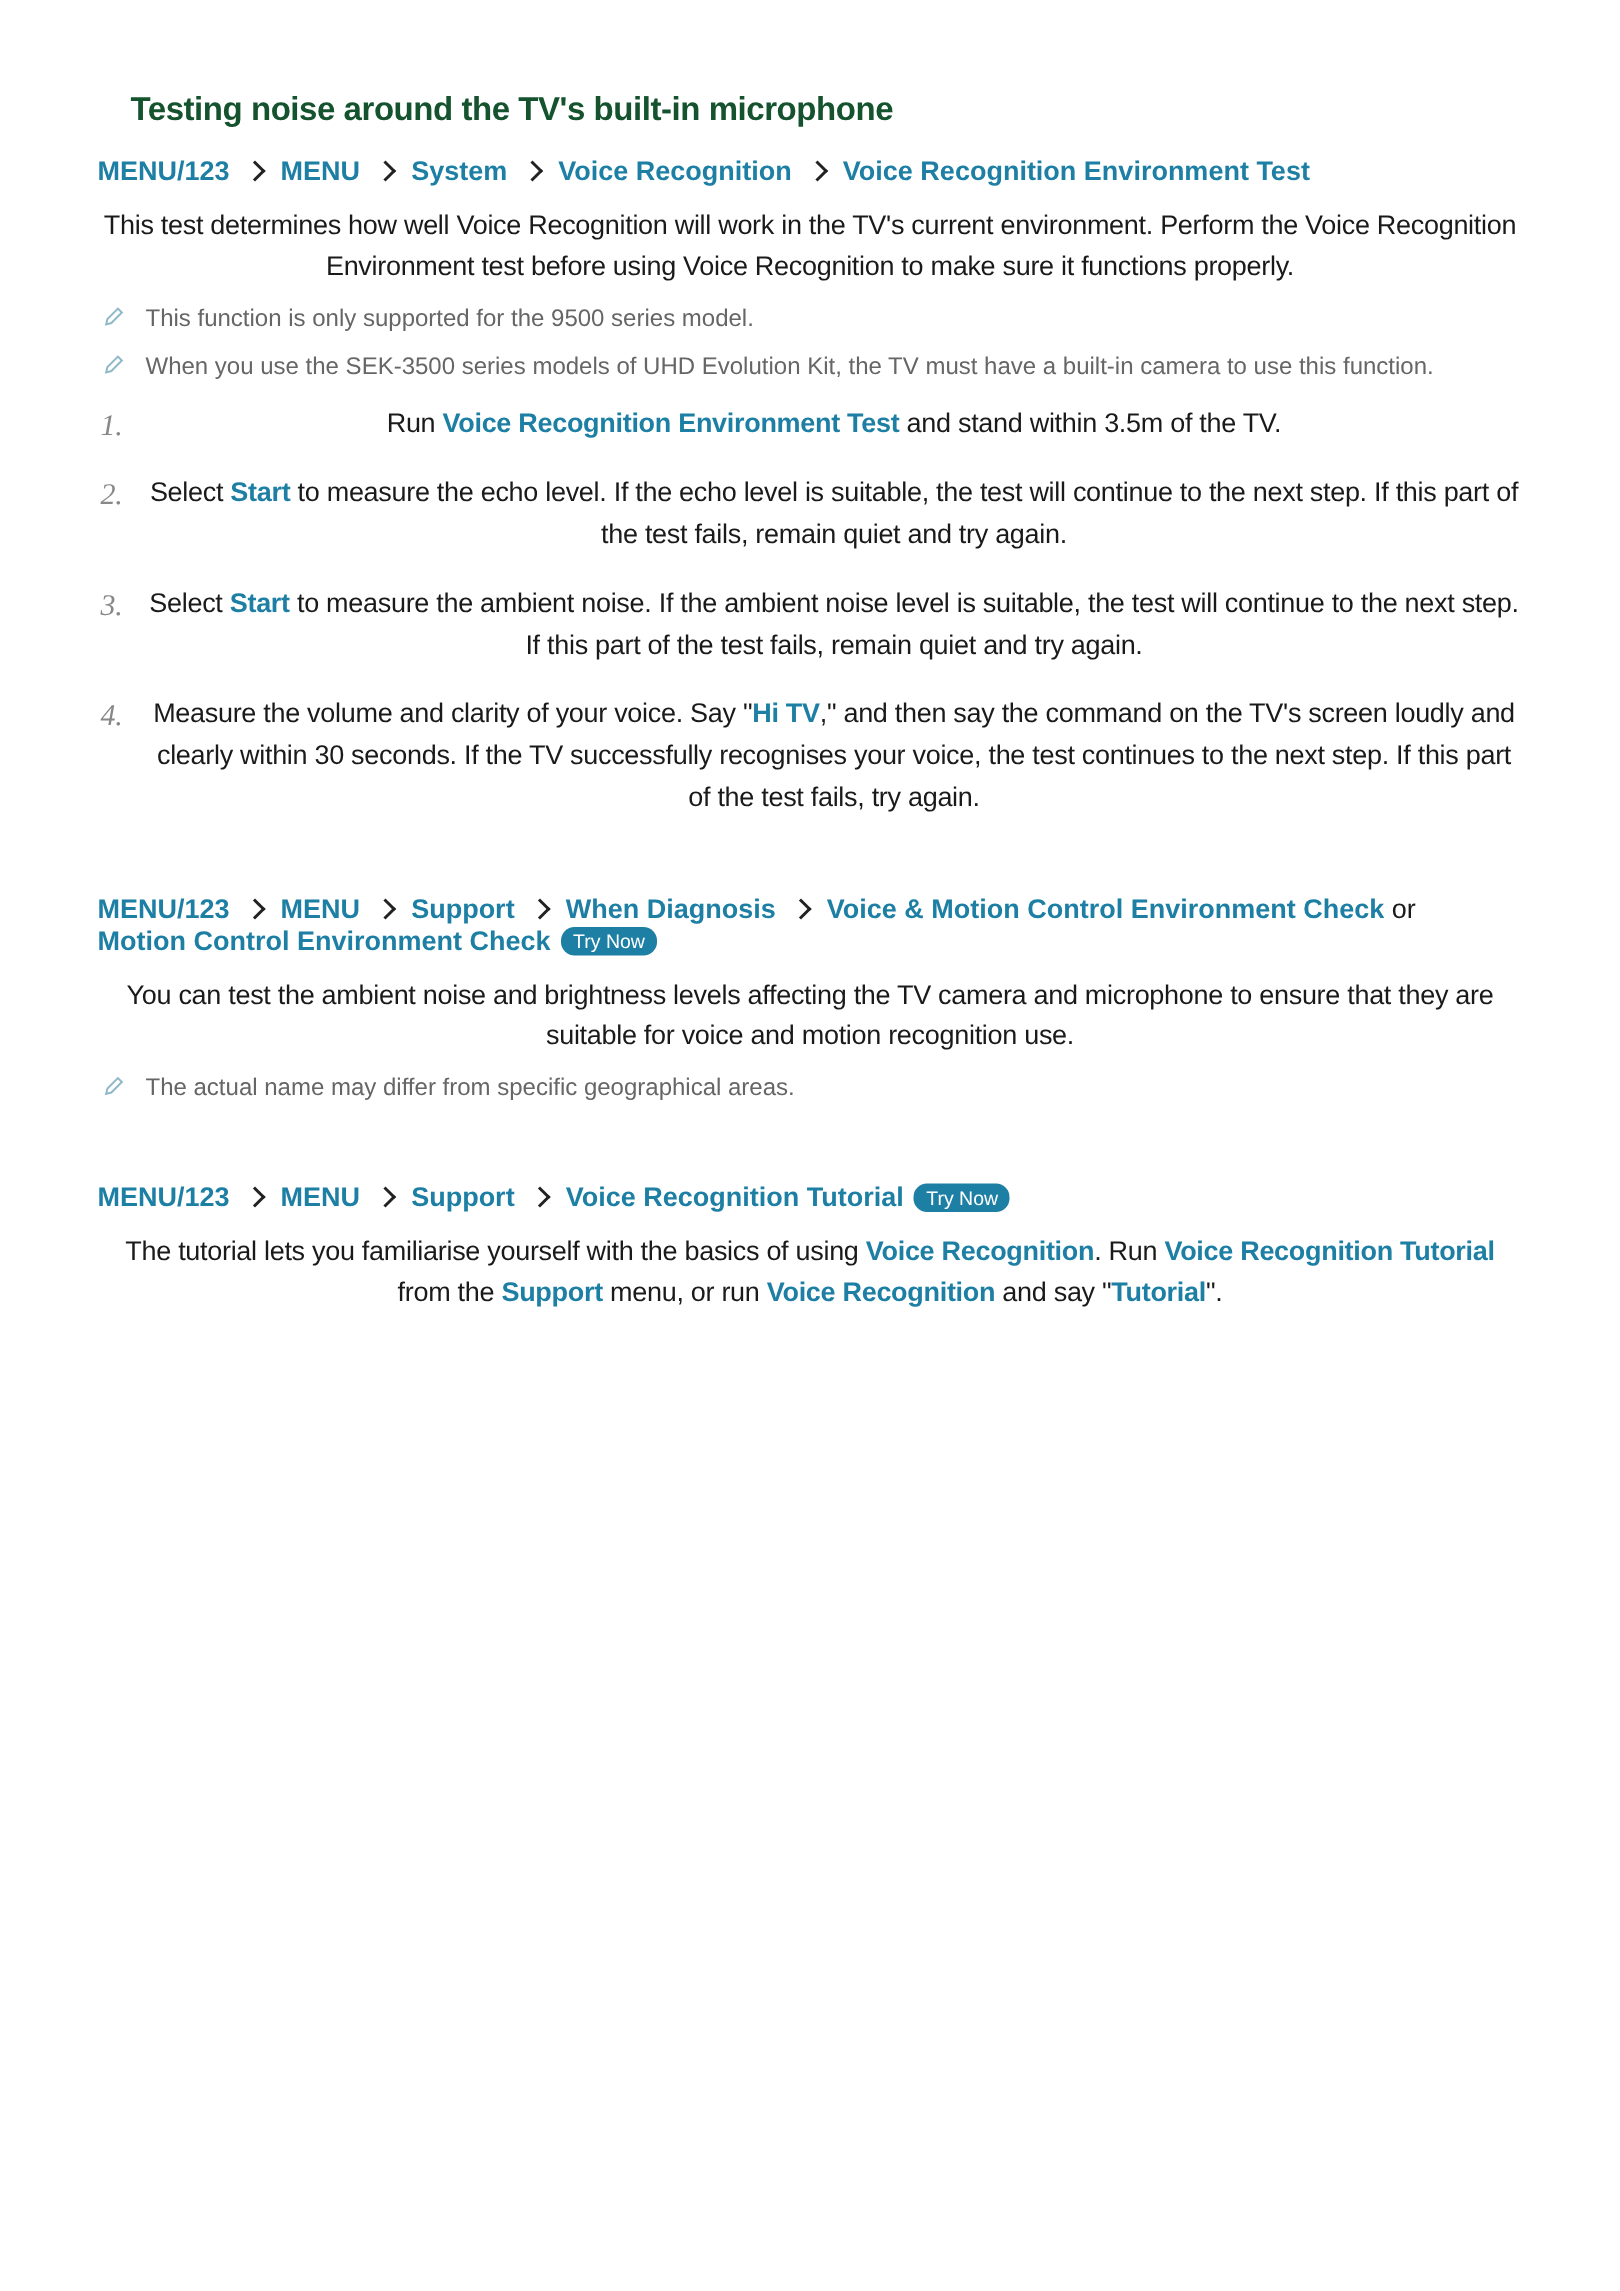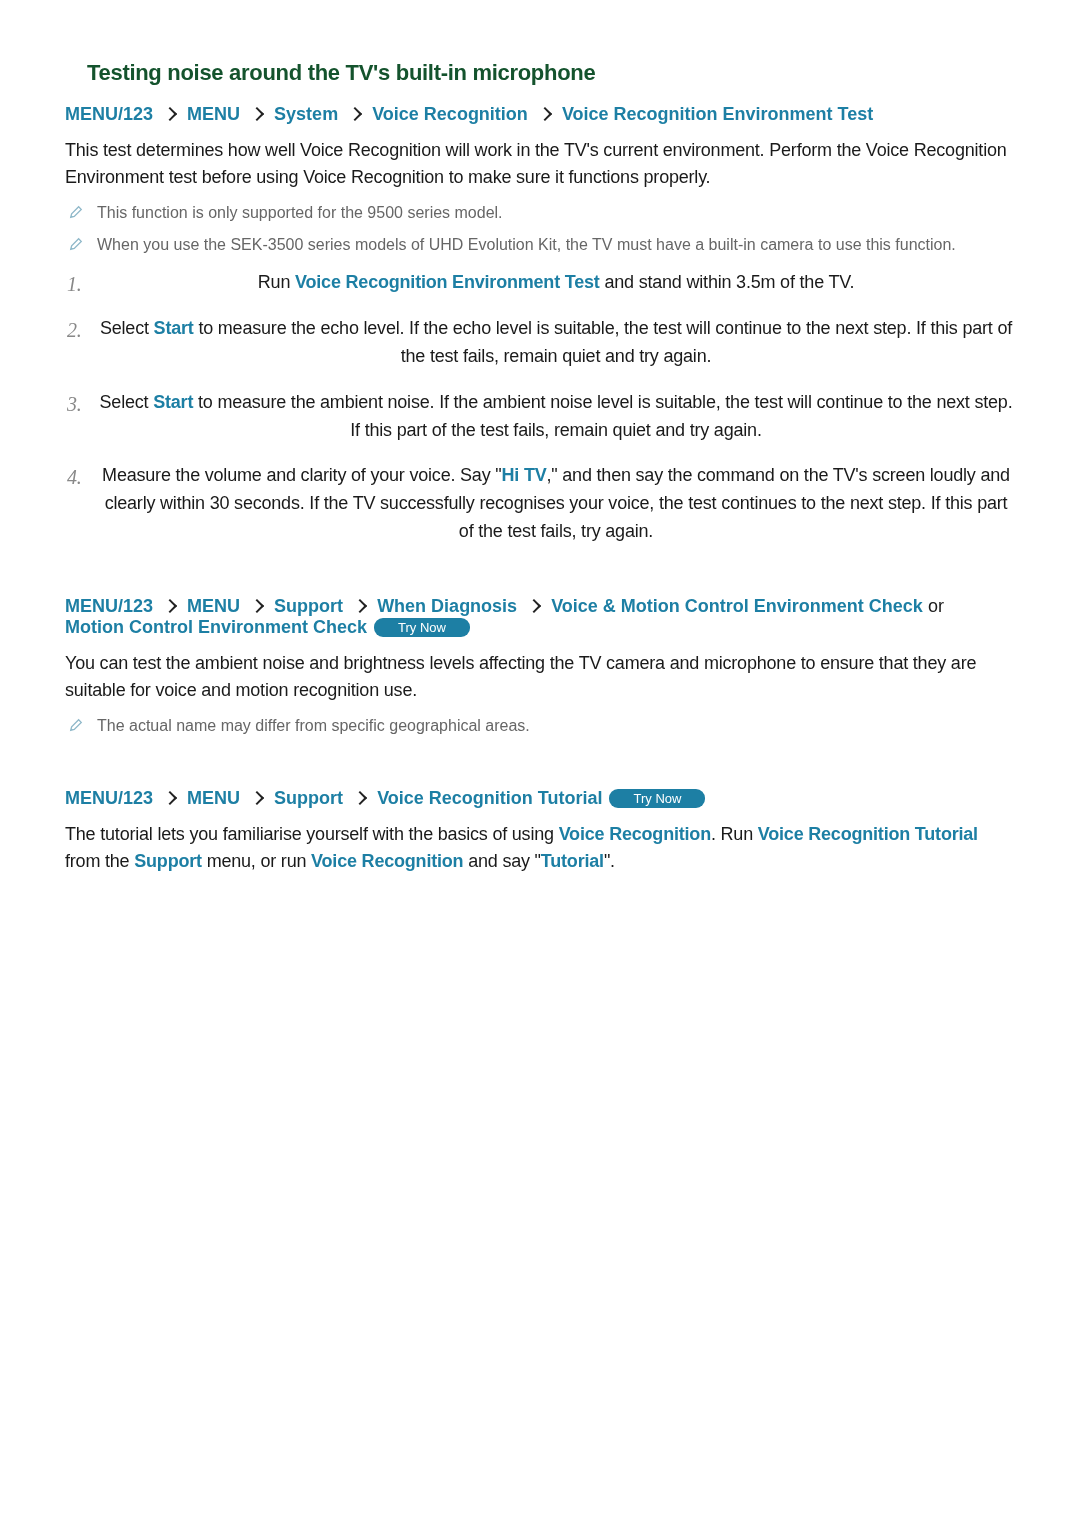--- a/index.html
+++ b/index.html
@@ -38,20 +38,21 @@
       border-top: 2.5px solid #222;
       border-right: 2.5px solid #222;
       transform: rotate(45deg);
       margin: 0 7px 1px 7px;
     }
     .bodytext {
       font-size: 18px;
       line-height: 1.5;
       margin-bottom: 10px;
       letter-spacing: -0.2px;
+      text-align: center;
     }
     .note {
       display: flex;
       gap: 14px;
       margin: 8px 0 8px 4px;
       font-size: 16px;
       color: #666;
       line-height: 1.5;
     }
     .note-icon {
@@ -83,21 +84,21 @@
       font-size: 20px;
       color: #888;
       font-family: Georgia, serif;
     }
     .inl { color: #1d7fa4; font-weight: 600; }
     .try-now {
       display: inline-block;
       background: #1d7fa4;
       color: #fff;
       font-size: 13px;
-      padding: 2px 24px;
+      padding: 2px 8px;
       border-radius: 9px;
       vertical-align: 1px;
       font-weight: 500;
       margin-left: 2px;
     }
   </style>
 </head>
 <body>
 
 <div class="section">

